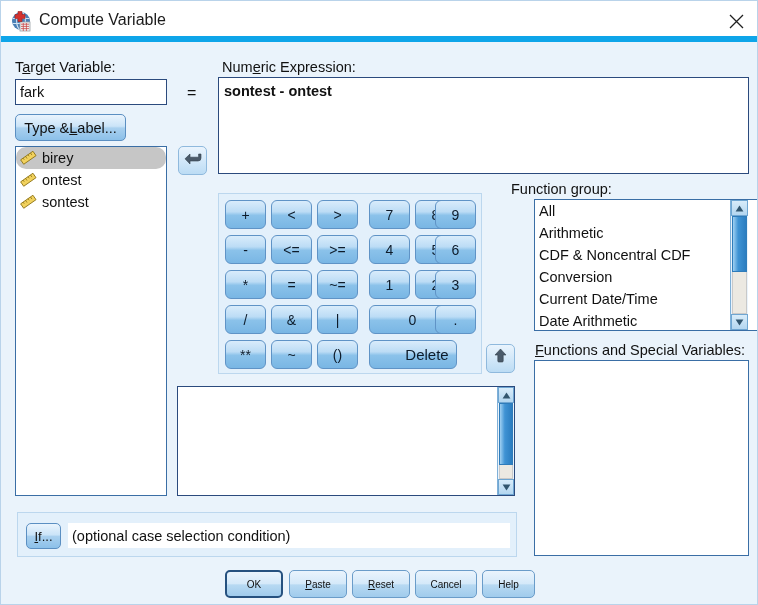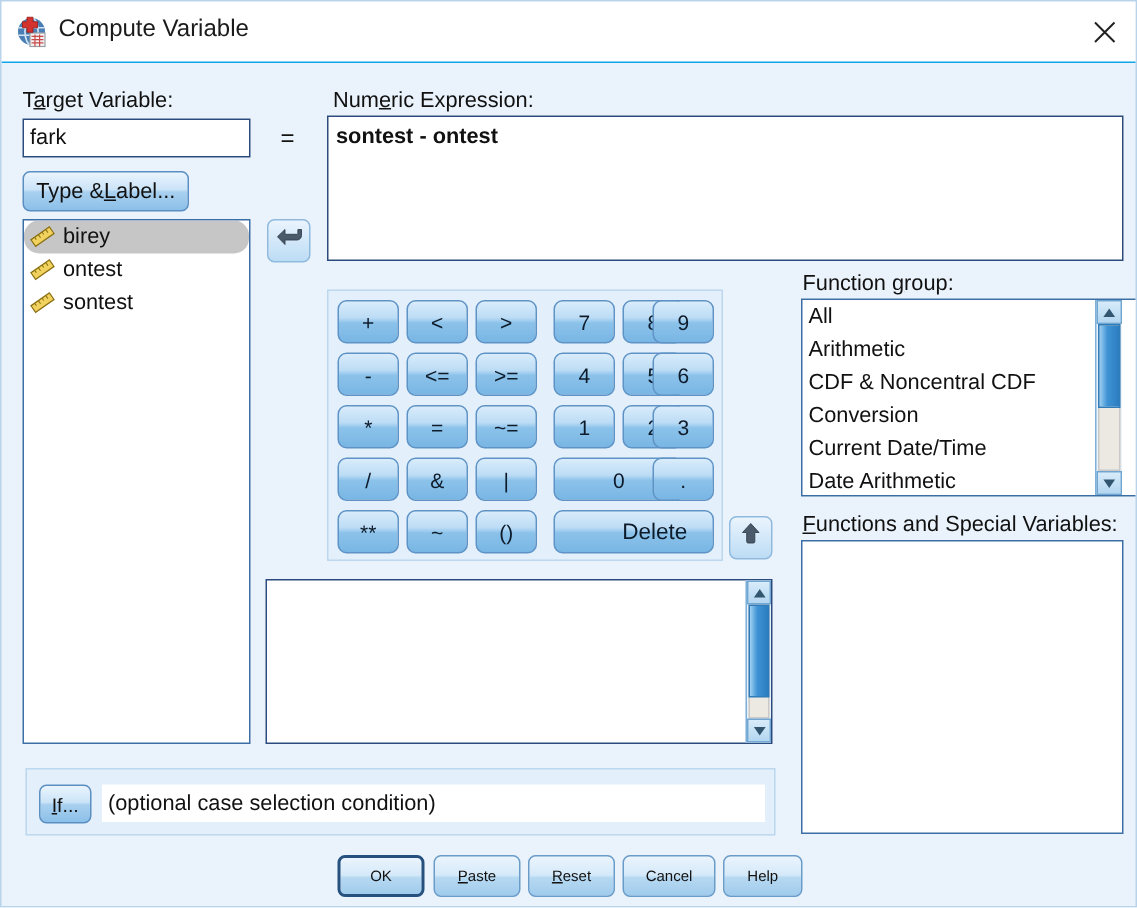--- a/index.html
+++ b/index.html
@@ -19,21 +19,21 @@
     border: 1px solid #b9d3ea;
     box-sizing: border-box;
   }
 
   
   .titlebar {
     position: absolute;
     left: 0; top: 0;
     width: 758px; height: 41px;
     background: #ffffff;
-    border-bottom: 1px solid #0ea5e9;
+    border-bottom: 6px solid #0ea5e9;
     box-sizing: border-box;
   }
   .title-icon {
     position: absolute;
     left: 9px; top: 9px;
     width: 22px; height: 22px;
   }
   .title-text {
     position: absolute;
     left: 38px; top: 10px;
@@ -355,32 +355,32 @@
 
     <button class="key" style="left:6px;  top:111px; width:41px; height:29px;">/</button>
     <button class="key" style="left:52px; top:111px; width:41px; height:29px;">&amp;</button>
     <button class="key" style="left:98px; top:111px; width:41px; height:29px;">|</button>
     <button class="key" style="left:150px;top:111px; width:87px; height:29px;">0</button>
     <button class="key" style="left:216px;top:111px; width:41px; height:29px;">.</button>
 
     <button class="key" style="left:6px;  top:146px; width:41px; height:29px;">**</button>
     <button class="key" style="left:52px; top:146px; width:41px; height:29px;">~</button>
     <button class="key" style="left:98px; top:146px; width:41px; height:29px;">()</button>
-    <button class="key" style="left:150px;top:146px; width:107px;height:29px; font-size:15px;padding-left:28px;">Delete</button>
+    <button class="key" style="left:150px;top:146px; width:88px;height:29px; font-size:15px;padding-left:28px;">Delete</button>
   </div>
 
   <div class="iconbtn" style="left:485px; top:343px; width:29px; height:29px;">
     <span>
       <svg width="15" height="17" viewBox="0 0 15 17">
         <path d="M7.5 1 L13 7 H10.2 v6 a1 1 0 0 1 -1 1 H5.8 a1 1 0 0 1 -1 -1 V7 H2 z" fill="#4a5a6a" stroke="#33404c" stroke-width="0.6" stroke-linejoin="round"></path>
       </svg>
     </span>
   </div>
 
-  <div class="lbl" style="left:534px; top:180px;"><span>Function </span><span class="u">g</span><span>roup:</span></div>
+  <div class="lbl" style="left:510px; top:180px;"><span>Function </span><span class="u">g</span><span>roup:</span></div>
   <div class="listbox" style="left:533px; top:198px; width:247px; height:132px;">
     <div class="litem">All</div>
     <div class="litem">Arithmetic</div>
     <div class="litem">CDF &amp; Noncentral CDF</div>
     <div class="litem">Conversion</div>
     <div class="litem">Current Date/Time</div>
     <div class="litem">Date Arithmetic</div>
 
   </div>
 

